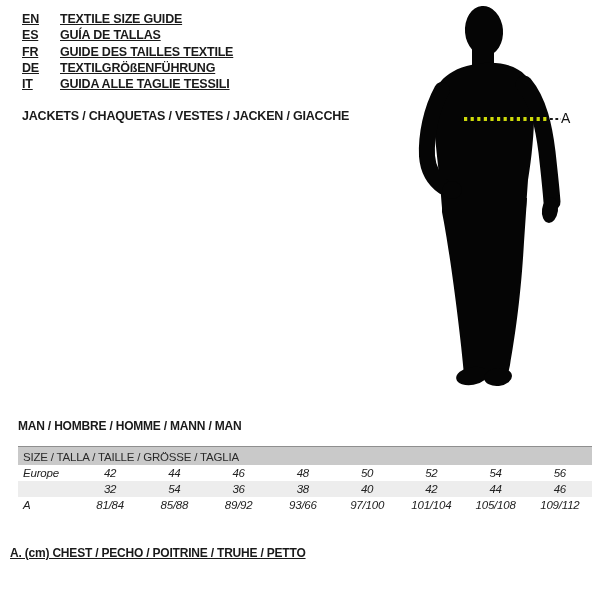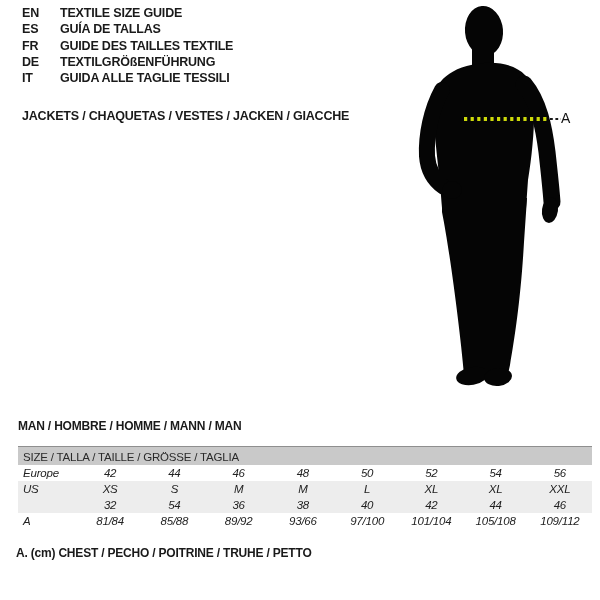--- a/index.html
+++ b/index.html
@@ -5,21 +5,21 @@
   html,body{margin:0;padding:0;}
   body{
     width:600px;height:600px;background:#ffffff;
     font-family:"Liberation Sans","DejaVu Sans",sans-serif;
     color:#1a1a1a;letter-spacing:-0.2px;
     position:relative;overflow:hidden;
   }
   .canvas{position:absolute;inset:0;width:600px;height:600px;background:#fff;}
 
   
-  .lang-block{position:absolute;top:5px;left:22px;}
+  .lang-block{position:absolute;top:11px;left:22px;text-decoration:underline;}
   .lang-row{display:flex;line-height:16.3px;font-size:12.5px;font-weight:bold;}
   .lang-code{width:38px;flex:0 0 38px;}
   .lang-label{white-space:nowrap;}
 
   
   .categories{position:absolute;top:108px;left:22px;}
   .category-line{font-size:12.5px;font-weight:bold;line-height:17.5px;white-space:nowrap;}
 
   
   .figure{position:absolute;left:400px;top:0;width:200px;height:400px;}
@@ -37,21 +37,21 @@
   .size-table th,.size-table td{font-weight:normal;font-size:11.5px;color:#222;padding:0;}
   .size-table .tbl-header{
     background:#c9c9c9;text-align:left;padding:4px 0 2px 5px;
     border-top:1px solid #8f8f8f;font-size:11.5px;color:#2a2a2a;
   }
   .size-table td{text-align:center;height:16px;vertical-align:middle;font-style:italic;}
   .size-table td.row-label{text-align:left;padding-left:5px;width:60px;}
   .size-table tr.shade td{background:#ededed;}
 
   
-  .footnote{position:absolute;left:16px;top:546px;font-size:12px;font-weight:bold;white-space:nowrap;}
+  .footnote{position:absolute;left:10px;top:546px;font-size:12px;font-weight:bold;white-space:nowrap;text-decoration:underline;}
 </style>
 </head>
 <body>
 
 <div class="canvas">
 
   <div class="lang-block">
     <div class="lang-row">
       <span class="lang-code">EN</span>
       <span class="lang-label">TEXTILE SIZE GUIDE</span>
@@ -141,31 +141,20 @@
         <td>42</td>
         <td>44</td>
         <td>46</td>
         <td>48</td>
         <td>50</td>
         <td>52</td>
         <td>54</td>
         <td>56</td>
       </tr>
       <tr class="shade">
-        <td class="row-label">US</td>
-        <td>XS</td>
-        <td>S</td>
-        <td>M</td>
-        <td>M</td>
-        <td>L</td>
-        <td>XL</td>
-        <td>XL</td>
-        <td>XXL</td>
-      </tr>
-      <tr class="shade">
         <td class="row-label"></td>
         <td>32</td>
         <td>54</td>
         <td>36</td>
         <td>38</td>
         <td>40</td>
         <td>42</td>
         <td>44</td>
         <td>46</td>
       </tr>

